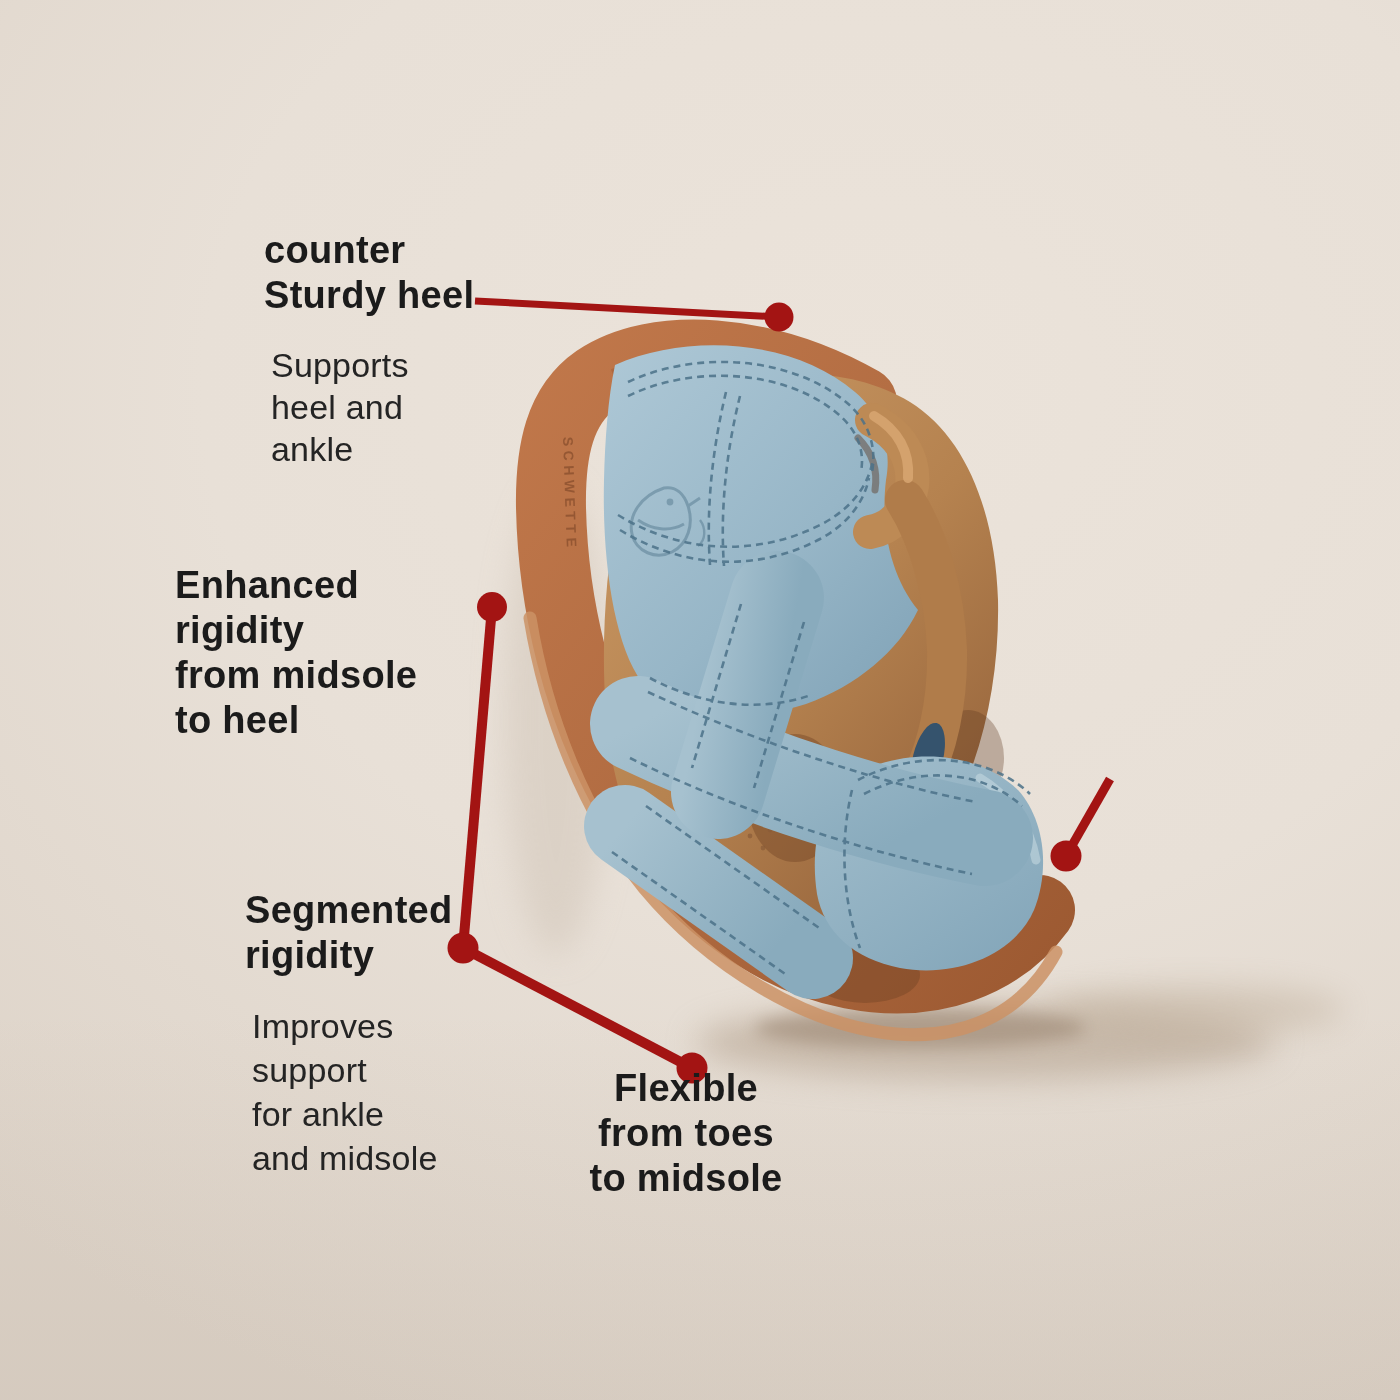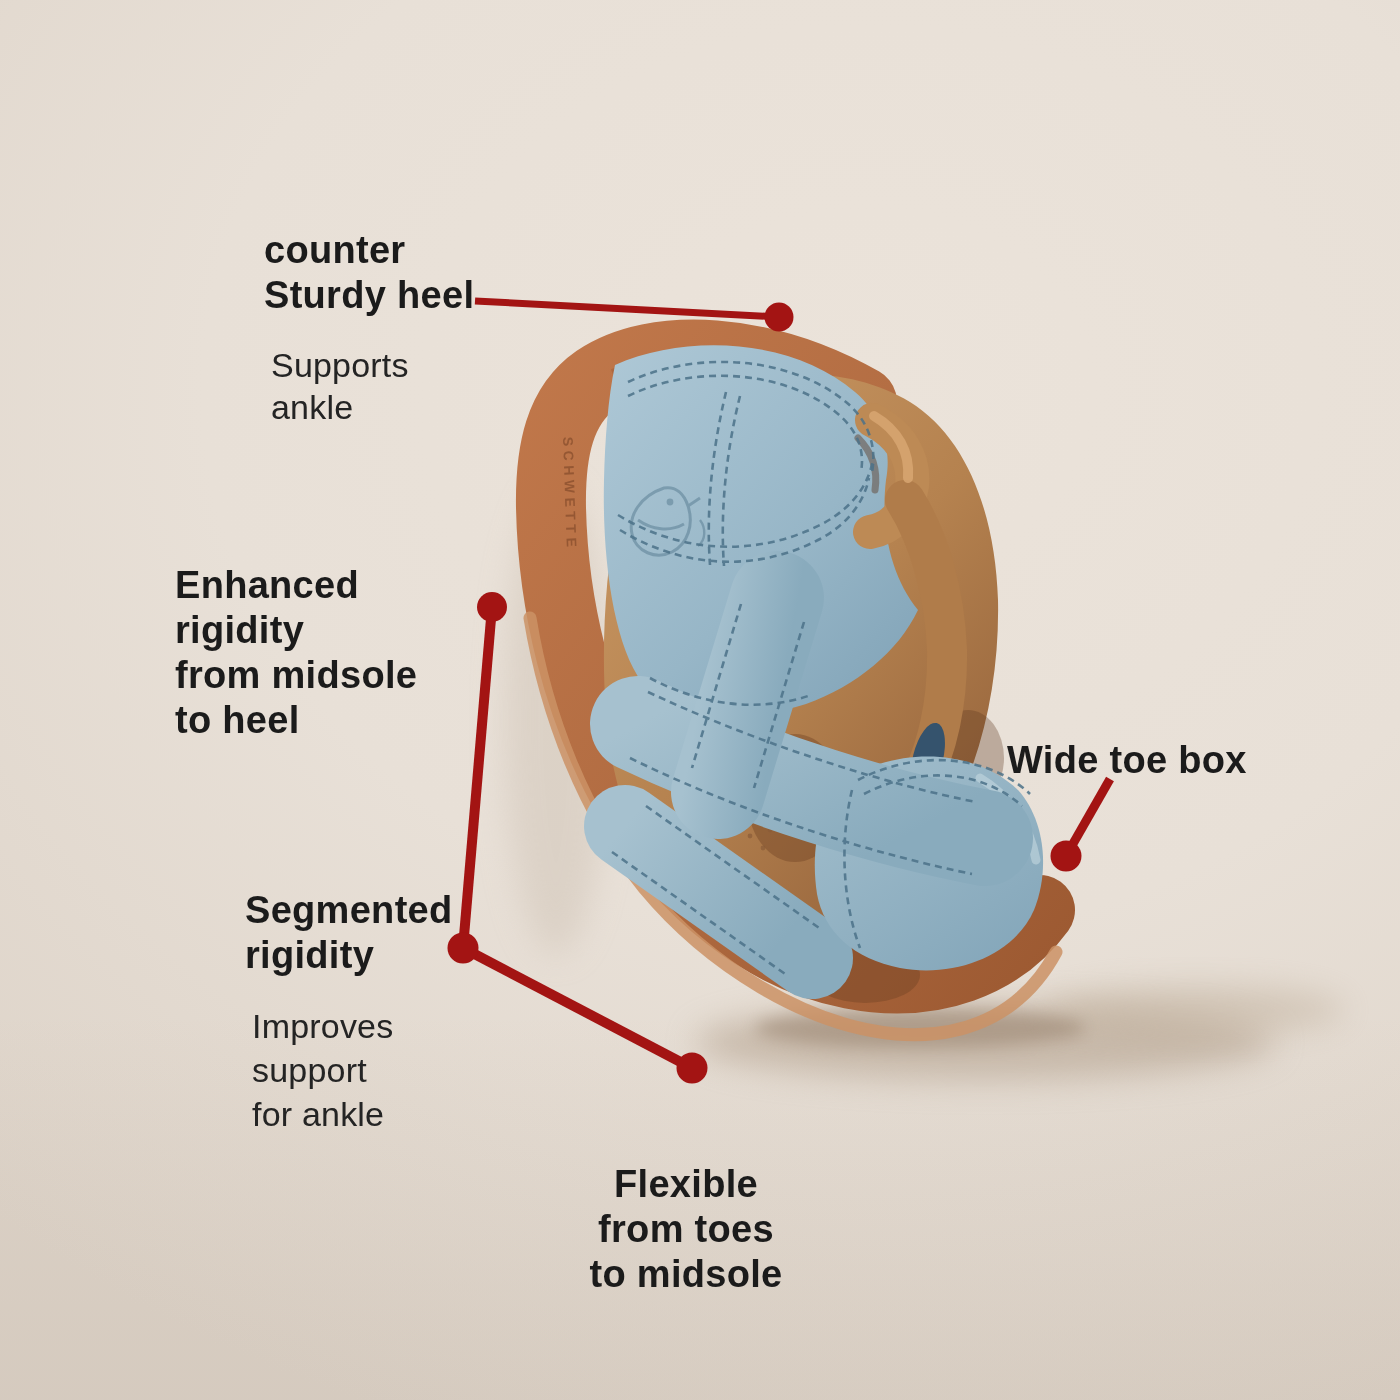--- a/index.html
+++ b/index.html
@@ -179,20 +179,21 @@
     </g>
   </svg>
 
   <div class="callout" id="callout-sturdy" style="left:264px;top:228px;">
     <div>
       <div class="t-line">counter</div>
       <div class="t-line">Sturdy heel</div>
     </div>
     <div class="body-block">
       <div class="b-line">Supports</div>
+      <div class="b-line">heel and</div>
       <div class="b-line">ankle</div>
     </div>
   </div>
 
   <div class="callout" id="callout-enhanced" style="left:175px;top:563px;">
     <div>
       <div class="t-line">Enhanced</div>
       <div class="t-line">rigidity</div>
       <div class="t-line">from midsole</div>
       <div class="t-line">to heel</div>
@@ -201,30 +202,26 @@
 
   <div class="callout" id="callout-segmented" style="left:245px;top:888px;">
     <div>
       <div class="t-line">Segmented</div>
       <div class="t-line">rigidity</div>
     </div>
     <div class="body-block" style="">
       <div class="b-line" style="line-height:44px;">Improves</div>
       <div class="b-line" style="line-height:44px;">support</div>
       <div class="b-line" style="line-height:44px;">for ankle</div>
-    </div>
-  </div>
-
-  <div class="callout" id="callout-flexible" style="left:686px;top:1162px;">
+      <div class="b-line" style="line-height:44px;">and midsole</div>
+    </div>
+  </div>
+
+  <div class="callout" id="callout-flexible" style="left:686px;top:1066px;">
     <div>
       <div class="t-line">Flexible</div>
       <div class="t-line">from toes</div>
       <div class="t-line">to midsole</div>
     </div>
   </div>
 
-  <div class="callout" id="callout-widetoe" style="left:1007px;top:738px;">
-    <div>
-      <div class="t-line">Wide toe box</div>
-    </div>
-  </div>
 
 </div>
 
 </body></html>

